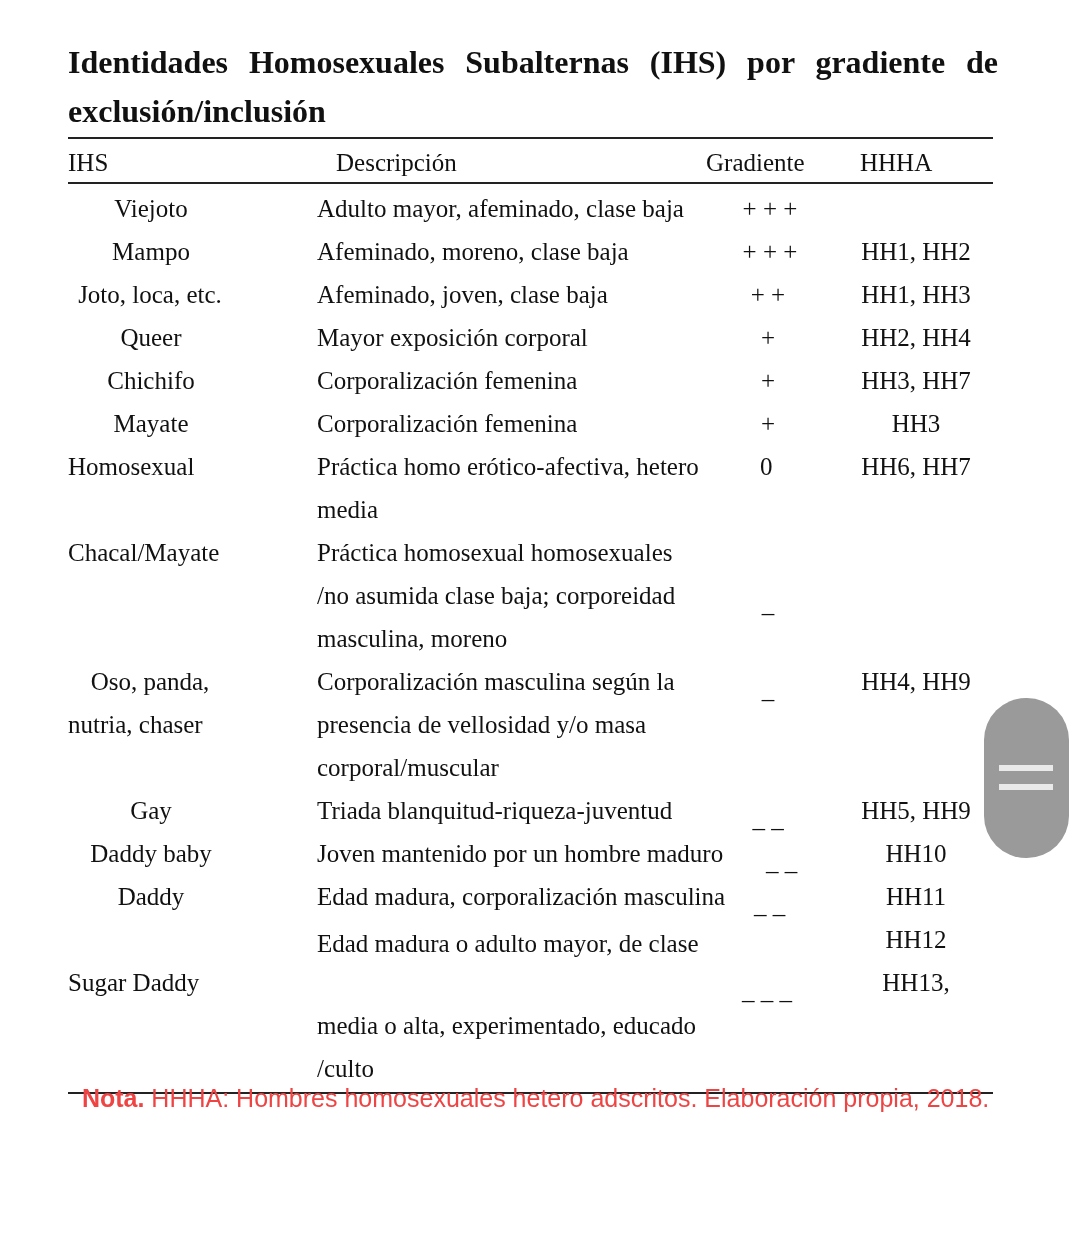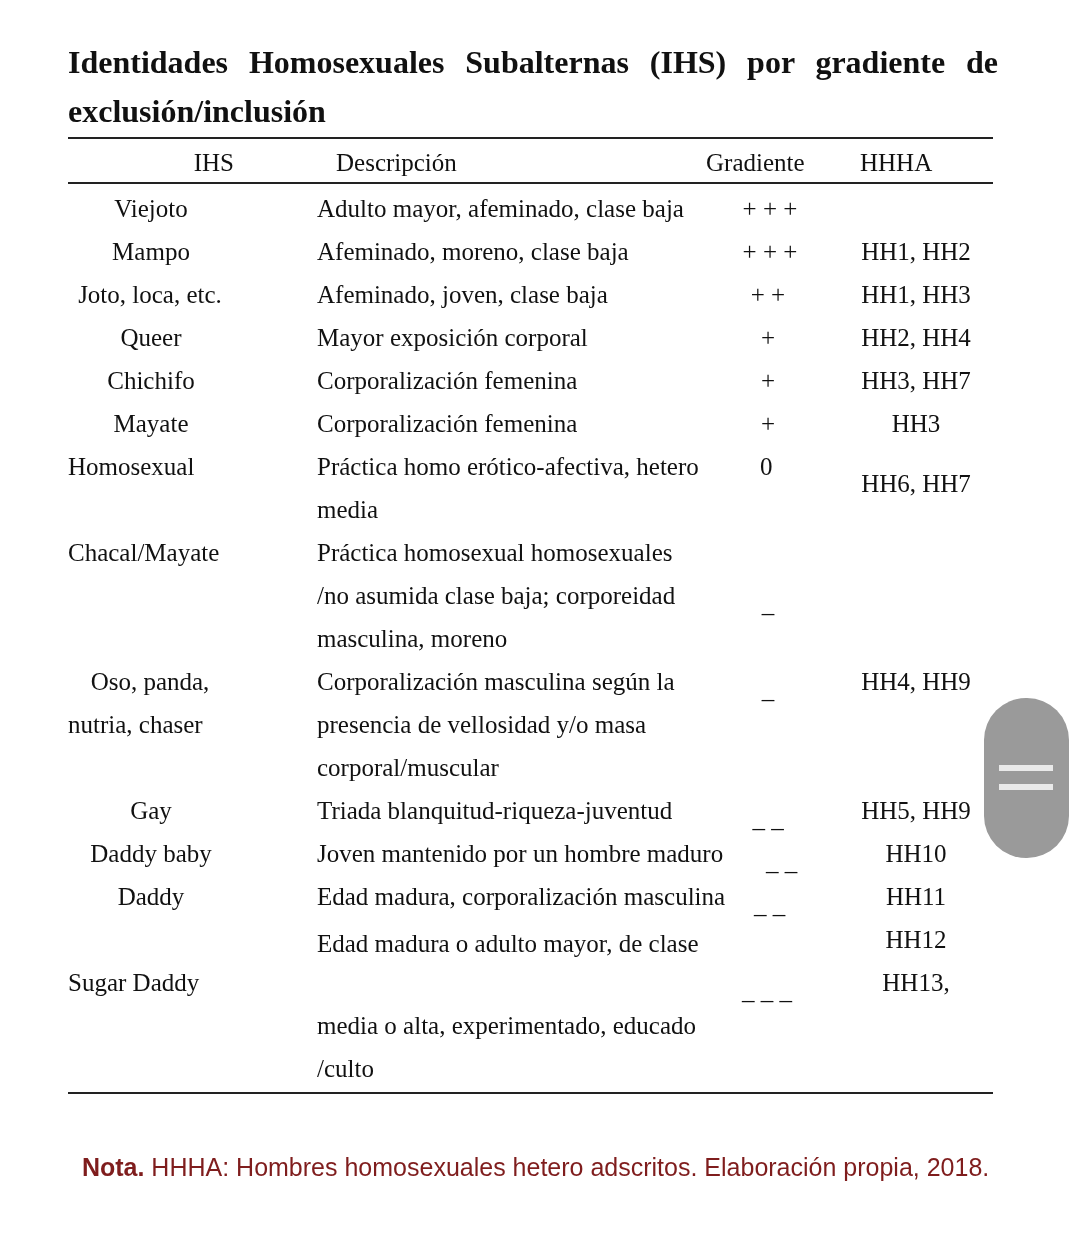--- a/index.html
+++ b/index.html
@@ -18,28 +18,28 @@
   .rule.bottom { top: 1092px; }
   .cell {
     position: absolute; font-family: "Liberation Serif", serif;
     font-size: 25px; line-height: 43px; color: #111; white-space: nowrap;
   }
   .hdr { top: 141px; }
   .c-ihs { left: 68px; width: 166px; text-align: center; }
   .c-desc { left: 317px; }
   .c-grad { left: 718px; width: 100px; text-align: center; }
   .c-hhha { left: 850px; width: 132px; text-align: center; }
-  .h-ihs { left: 68px; width: 166px; text-align: right; }
+  .h-ihs { left: 68px; width: 166px; text-align: left; }
   .h-desc { left: 336px; }
   .h-grad { left: 706px; }
   .h-hhha { left: 860px; }
   .left { text-align: left !important; }
   .note {
-    position: absolute; left: 68px; top: 1143px; width: 930px;
-    font-family: "Liberation Sans", sans-serif; font-size: 25px; line-height: 48px; color: #7f1d1d;
+    position: absolute; left: 68px; top: 1074px; width: 930px;
+    font-family: "Liberation Sans", sans-serif; font-size: 25px; line-height: 48px; color: #ef4444;
   }
   .note b { font-weight: bold; }
   .scroll-handle {
     position: absolute; left: 984px; top: 698px; width: 85px; height: 160px;
     border-radius: 42px; background: #9a9a9a;
   }
   .scroll-handle .bar {
     position: absolute; left: 15px; width: 54px; height: 6px; background: #e9e9e9;
   }
   .scroll-handle .bar.b1 { top: 67px; }
@@ -83,21 +83,21 @@
 
 <div class="cell c-ihs" style="top:402px">Mayate</div>
 <div class="cell c-desc" style="top:402px">Corporalización femenina</div>
 <div class="cell c-grad" style="top:402px">+</div>
 <div class="cell c-hhha" style="top:402px">HH3</div>
 
 <div class="cell c-ihs left" style="top:445px">Homosexual</div>
 <div class="cell c-desc" style="top:445px">Práctica homo erótico-afectiva, hetero</div>
 <div class="cell c-desc" style="top:488px">media</div>
 <div class="cell" style="top:445px;left:760px">0</div>
-<div class="cell c-hhha" style="top:462px">HH6, HH7</div>
+<div class="cell c-hhha" style="top:445px">HH6, HH7</div>
 
 <div class="cell c-ihs left" style="top:531px">Chacal/Mayate</div>
 <div class="cell c-desc" style="top:531px">Práctica homosexual homosexuales</div>
 <div class="cell c-desc" style="top:574px">/no asumida clase baja; corporeidad</div>
 <div class="cell c-desc" style="top:617px">masculina, moreno</div>
 <div class="cell c-grad" style="top:582px">_</div>
 
 <div class="cell c-ihs" style="top:660px;left:75px;width:150px">Oso, panda,</div>
 <div class="cell c-ihs left" style="top:703px">nutria, chaser</div>
 <div class="cell c-desc" style="top:660px">Corporalización masculina según la</div>

